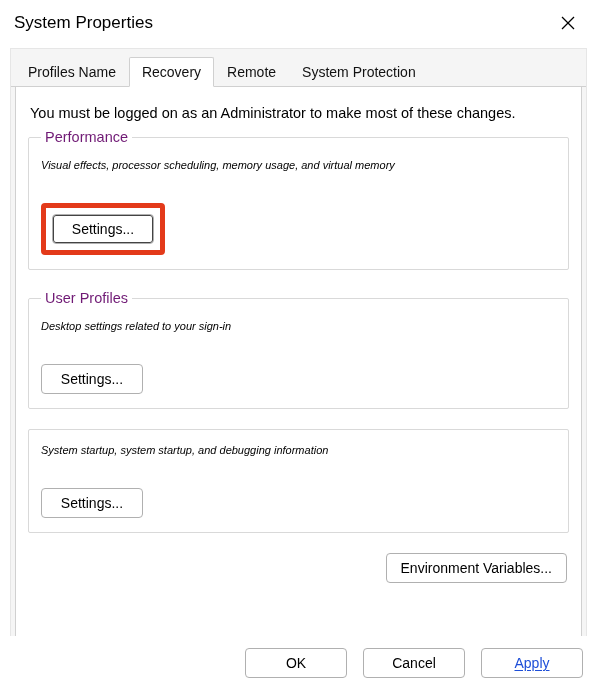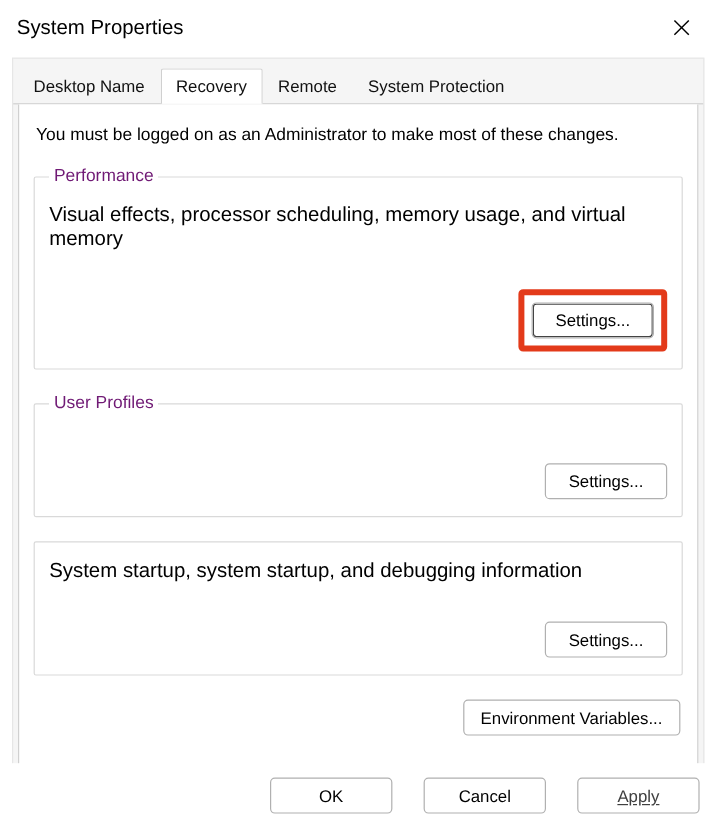--- a/index.html
+++ b/index.html
@@ -70,59 +70,59 @@
     border: 1px solid #d0d0d0;
     border-top: none;
     margin: 0 4px 4px 4px;
     height: 554px;
     padding: 14px 12px 14px 12px;
     position: relative;
   }
 
   .intro {
     font-size: 14.5px;
-    margin: 4px 2px 18px 2px;
+    margin: 4px 2px 8px 2px;
   }
 
   fieldset.group {
     border: 1px solid #d9d9d9;
     border-radius: 2px;
     margin: 0 0 20px 0;
     padding: 10px 12px 14px 12px;
     position: relative;
   }
   fieldset.group legend {
     padding: 0 4px;
     font-size: 14.5px;
     color: #701a75;
   }
   .group-desc {
-    font-size: 17px;
+    font-size: 11px;
     margin: 4px 0 0 0;
+    font-style: italic;
   }
   .group-btn-row {
     display: flex;
-    justify-content: flex-end;
     margin-top: 32px;
   }
 
   button.win {
     min-width: 102px;
     height: 30px;
     padding: 0 14px;
     background: #fff;
     border: 1px solid #b0b0b0;
     border-radius: 4px;
     font-family: inherit;
     font-size: 14px;
     color: #000;
     cursor: default;
   }
   button.win:disabled {
-    color: #404040;
+    color: #1d4ed8;
   }
   button.win.focused {
     outline: none;
     box-shadow: inset 0 0 0 1px #444;
   }
 
   .highlight-red {
     border: 5px solid #e33a1a;
     border-radius: 4px;
     padding: 6px;
@@ -136,21 +136,21 @@
     margin-right: 2px;
   }
   .env-row button.win { min-width: 180px; }
 
   .footer {
     position: absolute;
     left: 0; right: 0; bottom: 0;
     padding: 12px 14px 12px 14px;
     display: flex;
     justify-content: flex-end;
-    gap: 26px;
+    gap: 16px;
     background: #fff;
   }
   .footer button.win { width: 100px; }
 
   .underline-access { text-decoration: underline; text-underline-offset: 2px; }
 </style>
 </head>
 <body>
 
 <div class="window">
@@ -160,21 +160,21 @@
     <div class="close-icon">
       <svg width="16" height="16" viewBox="0 0 16 16">
           <line x1="2" y1="2" x2="14" y2="14"></line>
           <line x1="14" y1="2" x2="2" y2="14"></line>
         </svg>
     </div>
   </div>
 
   <div class="sheet">
     <div class="tabs">
-      <div class="tab">Desktop Name</div>
+      <div class="tab">Profiles Name</div>
       <div class="tab active">Recovery</div>
       <div class="tab">Remote</div>
       <div class="tab">System Protection</div>
     </div>
 
     <div class="tab-body">
 
       <div class="intro">You must be logged on as an Administrator to make most of these changes.</div>
 
       <fieldset class="group">
@@ -182,20 +182,21 @@
         <div class="group-desc">Visual effects, processor scheduling, memory usage, and virtual memory</div>
         <div class="group-btn-row">
           <span class="highlight-red">
             <button class="win focused">Settings...</button>
           </span>
         </div>
       </fieldset>
 
       <fieldset class="group">
         <legend>User Profiles</legend>
+        <div class="group-desc">Desktop settings related to your sign-in</div>
         <div class="group-btn-row">
           <button class="win">Settings...</button>
         </div>
       </fieldset>
 
       <fieldset class="group">
         <div class="group-desc">System startup, system startup, and debugging information</div>
         <div class="group-btn-row">
           <button class="win">Settings...</button>
         </div>

